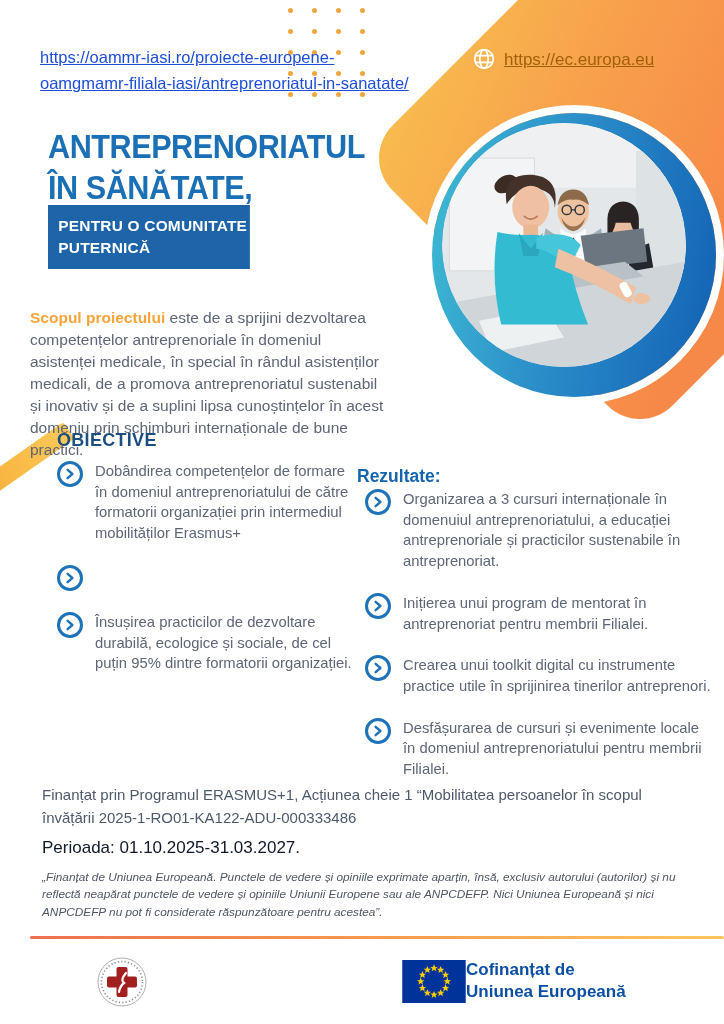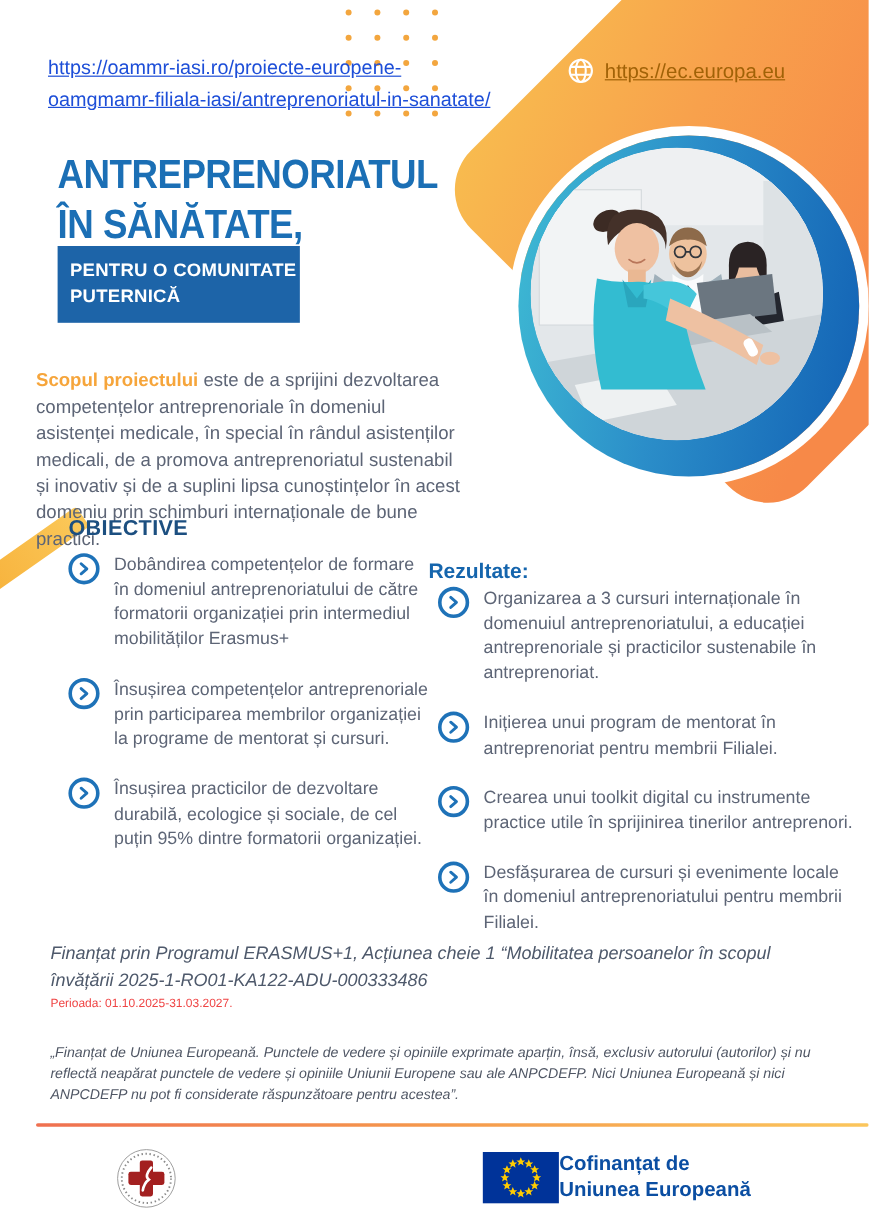--- a/index.html
+++ b/index.html
@@ -43,22 +43,22 @@
           transform:rotate(-35deg);border-radius:3px;z-index:4;}
   .list{display:flex;flex-direction:column;gap:21px;z-index:5;}
   .list-left{left:57px;top:461px;width:300px;}
   .list-right{left:365px;top:457px;width:348px;margin-top:32px;}
   .item{display:flex;gap:12px;}
   .chev{flex:0 0 auto;width:26px;height:26px;border:3px solid #1e72b8;border-radius:50%;
         box-sizing:border-box;display:flex;align-items:center;justify-content:center;}
   .item p{margin:0;font-size:14.8px;line-height:1.4;color:#5d6576;}
 
   
-  .funding{left:42px;top:769px;width:648px;font-size:15px;font-style:italic;color:#4e596b;line-height:1.5;z-index:5;}
-  .period{left:42px;top:821px;font-size:10px;color:#ef4444;z-index:5;}
+  .funding{left:42px;top:769px;width:648px;font-size:15px;color:#4e596b;line-height:1.5;z-index:5;}
+  .period{left:42px;top:821px;font-size:17px;color:#0f172a;z-index:5;}
   .disclaimer{left:42px;top:857px;width:656px;font-size:11.8px;font-style:italic;color:#4f5664;line-height:1.5;z-index:5;}
   .divider{left:30px;top:936px;width:694px;height:3px;border-radius:2px;
            background:linear-gradient(90deg,#ef7050,#f59a4c,#fbc65c);z-index:5;}
   .cross-logo{left:96px;top:956px;z-index:5;}
   .eu-block{left:402px;top:958px;display:flex;align-items:flex-end;z-index:5;}
   .eu-label{font-size:17px;font-weight:700;color:#0b4ea2;line-height:1.3;padding-top:1px;}
 </style>
 </head>
 <body>
 
@@ -189,21 +189,20 @@
           </svg>
         </span>
       <p>Dobândirea competențelor de formare în domeniul antreprenoriatului de către formatorii organizației prin intermediul mobilităților Erasmus+</p>
     </div>
     <div class="item">
       <span class="chev">
           <svg width="12" height="12" viewBox="0 0 10 10">
             <path d="M3 1.5 L7 5 L3 8.5" fill="none" stroke="#1e72b8" stroke-width="2" stroke-linecap="round" stroke-linejoin="round"></path>
           </svg>
         </span>
-      <p>Însușirea competențelor antreprenoriale prin participarea membrilor organizației  la programe de mentorat și cursuri.</p>
     </div>
     <div class="item">
       <span class="chev">
           <svg width="12" height="12" viewBox="0 0 10 10">
             <path d="M3 1.5 L7 5 L3 8.5" fill="none" stroke="#1e72b8" stroke-width="2" stroke-linecap="round" stroke-linejoin="round"></path>
           </svg>
         </span>
       <p>Însușirea practicilor de dezvoltare durabilă, ecologice și sociale, de cel puțin 95% dintre formatorii organizației.</p>
     </div>
   </div>

